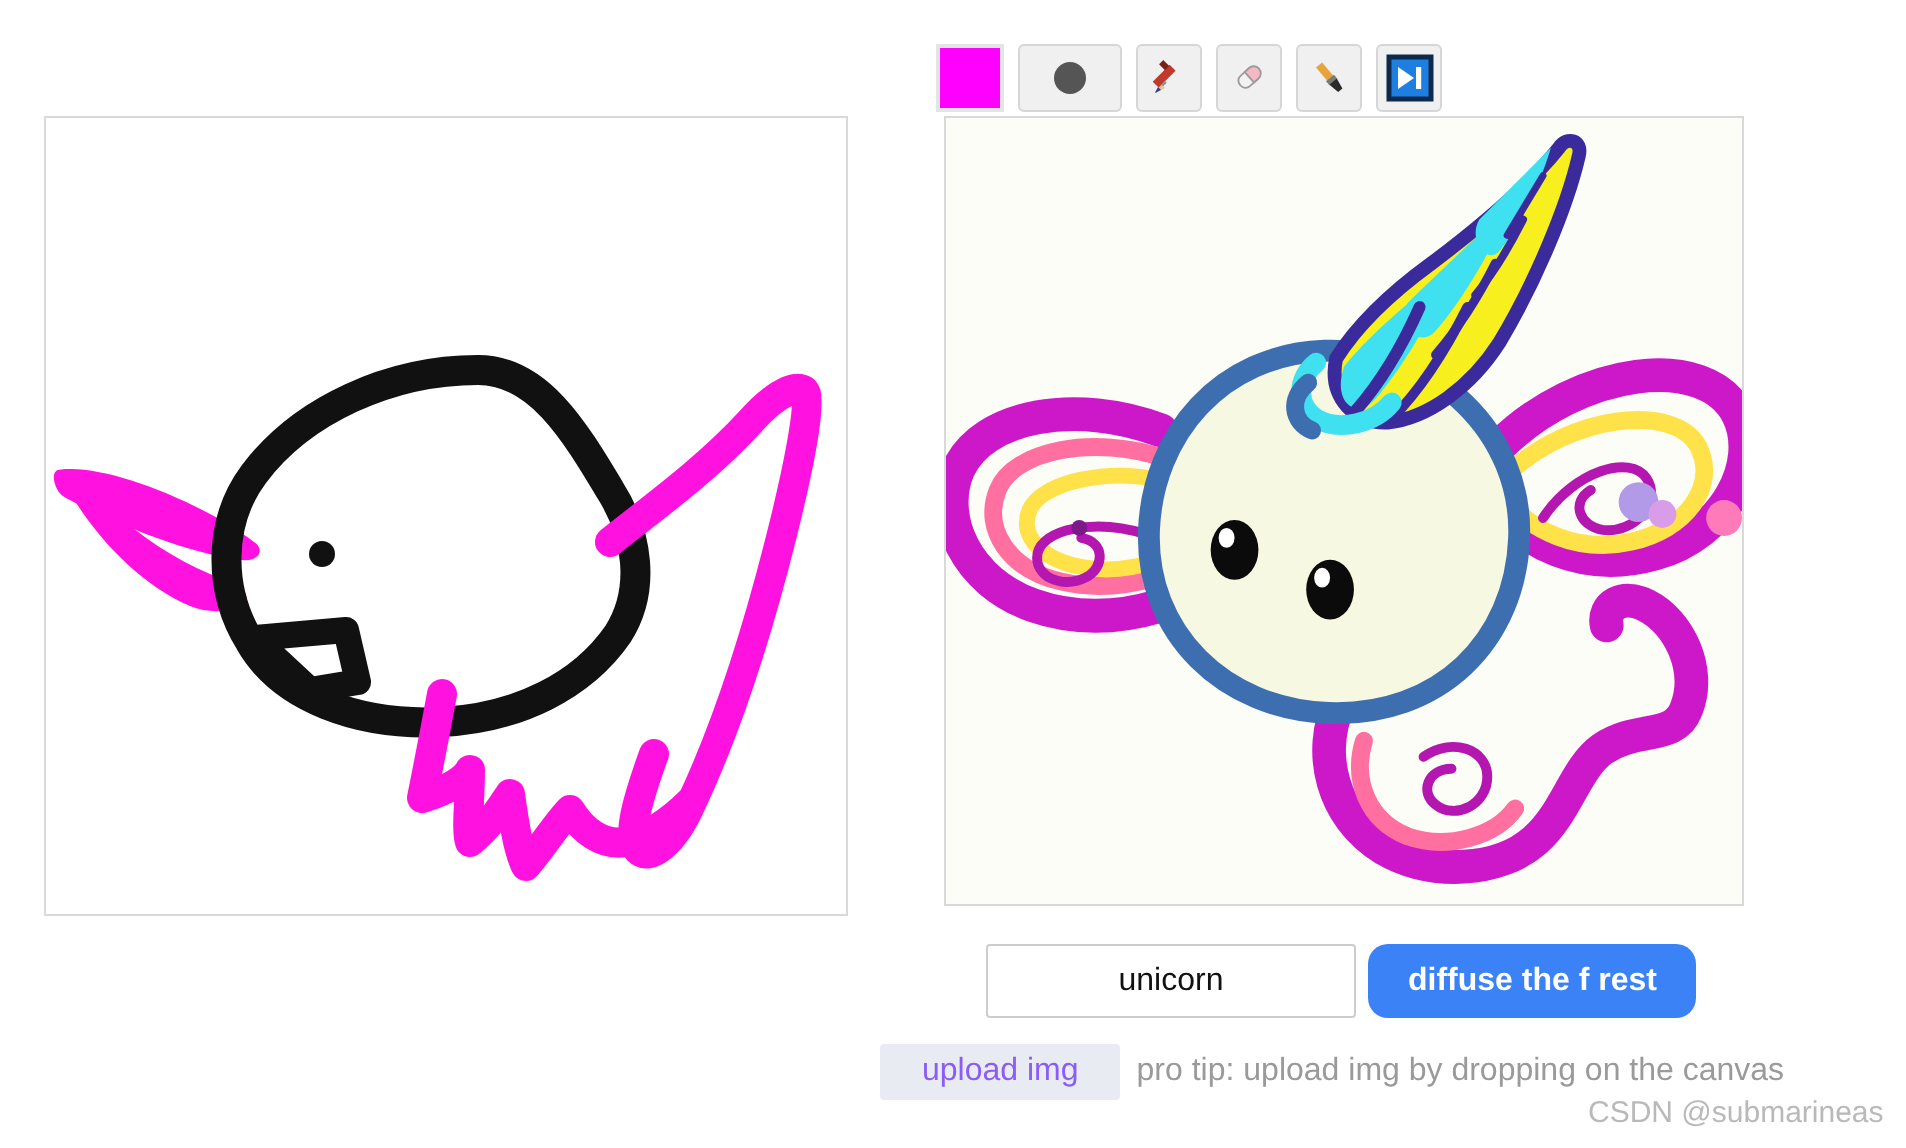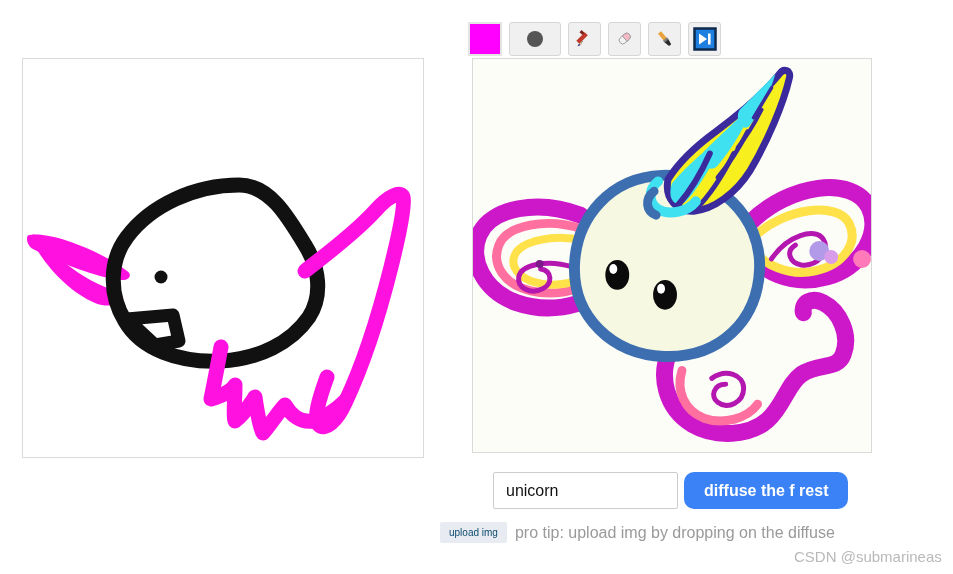--- a/index.html
+++ b/index.html
@@ -85,20 +85,21 @@
     width: 185px;
     height: 37px;
     padding: 0 12px;
     font-size: 16px;
     font-family: "Liberation Sans", sans-serif;
     color: #111111;
     border: 1px solid #cccccc;
     border-radius: 2px;
     background: #ffffff;
     outline: none;
+    text-align: center;
   }
   #generate-button {
     box-sizing: border-box;
     height: 37px;
     padding: 0 20px;
     background: #3b82f6;
     color: #ffffff;
     font-size: 16px;
     font-weight: bold;
     font-family: "Liberation Sans", sans-serif;
@@ -114,24 +115,24 @@
     left: 440px; top: 522px;
     display: flex;
     align-items: center;
     gap: 8px;
   }
   #upload-button {
     box-sizing: border-box;
     background: #e8ecf2;
     border: none;
     border-radius: 2px;
-    padding: 5px 9px;
-    font-size: 10px;
+    padding: 5px 21px;
+    font-size: 16px;
     font-family: "Liberation Sans", sans-serif;
-    color: #0c4a6e;
+    color: #8b5cf6;
     cursor: pointer;
     white-space: nowrap;
   }
   #pro-tip {
     font-size: 16px;
     color: #9a9a9a;
     white-space: nowrap;
   }
   #watermark {
     position: absolute;
@@ -290,18 +291,18 @@
     </svg>
   </div>
 
   <div id="prompt-row">
     <input id="prompt-input" type="text" value="unicorn" placeholder="prompt" style="">
     <button id="generate-button" style="background: rgb(59, 130, 246);">diffuse the f rest</button>
   </div>
 
   <div id="bottom-row">
     <button id="upload-button">upload img</button>
-    <span id="pro-tip">pro tip: upload img by dropping on the diffuse</span>
+    <span id="pro-tip">pro tip: upload img by dropping on the canvas</span>
   </div>
 
   <div id="watermark">CSDN @submarineas</div>
 
 </div>
 
 </body></html>

